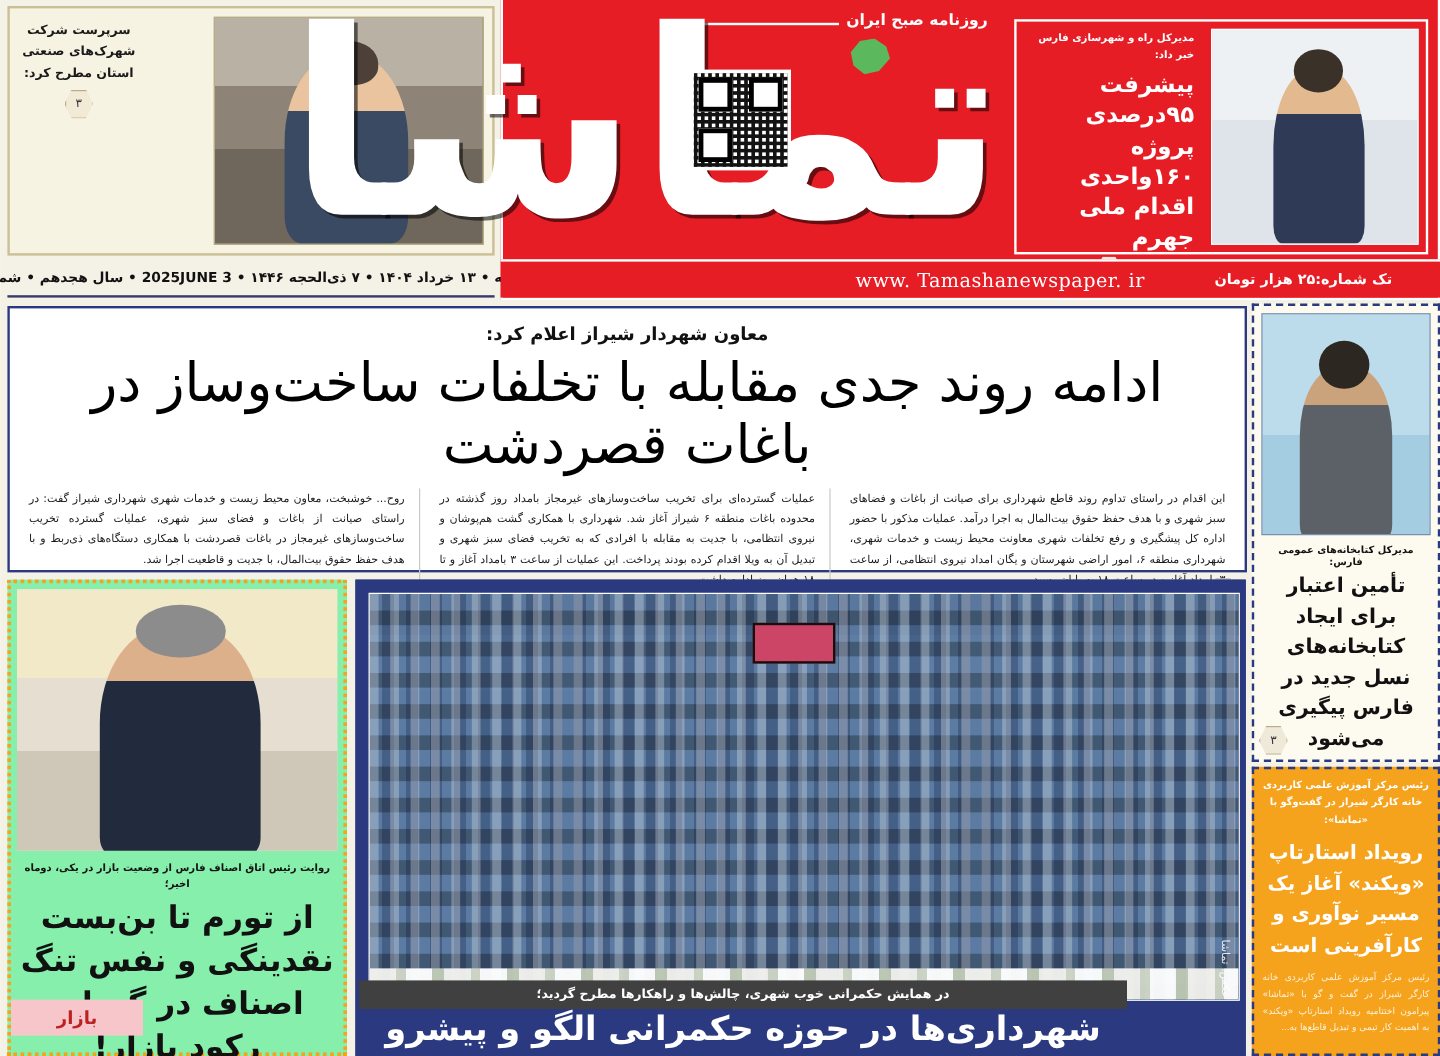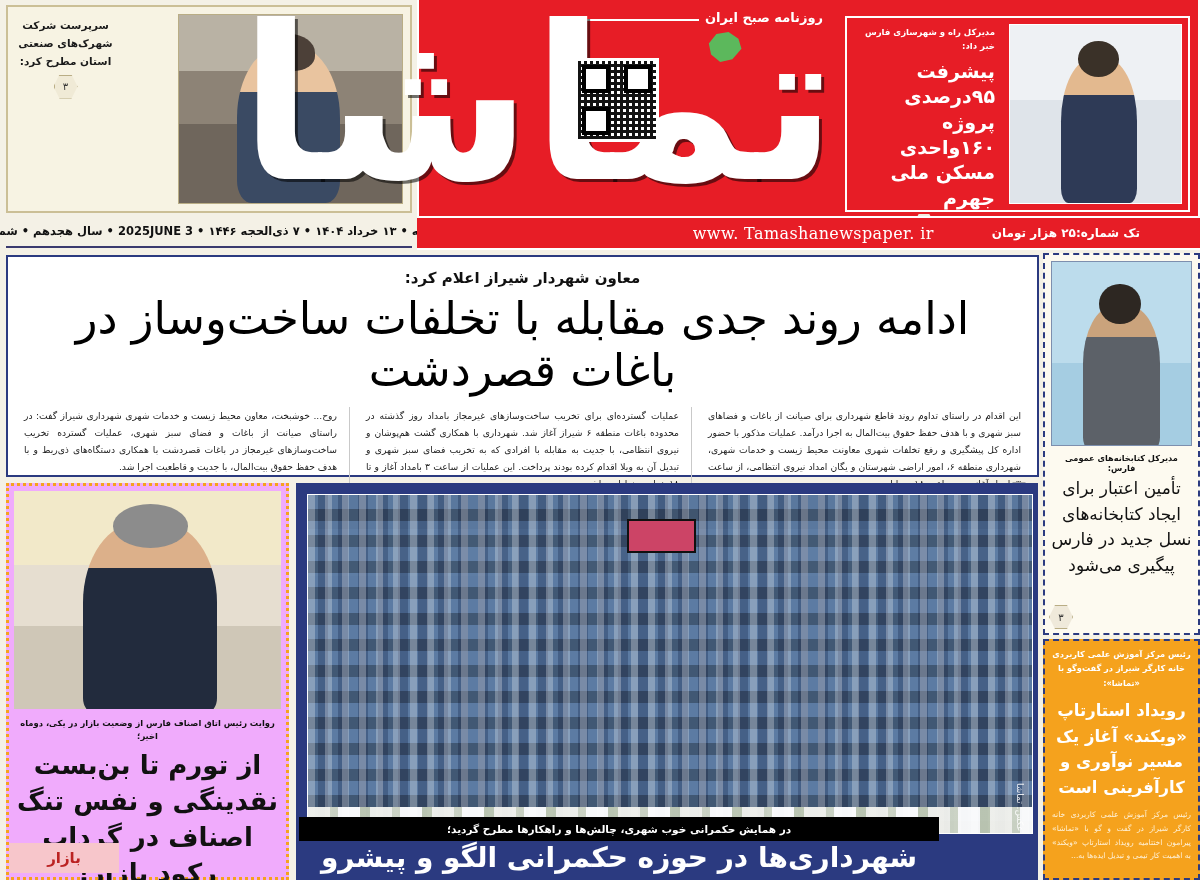--- a/index.html
+++ b/index.html
@@ -58,62 +58,62 @@
     border:2px solid #ffffff;box-sizing:border-box;display:flex;background:#e71d26;}
   .teaser-right .txt{width:142px;padding:8px 8px 0 6px;text-align:right;color:#fff;}
   .teaser-right .k{font-size:8.5px;line-height:1.6;font-weight:600;}
   .teaser-right h2{margin:6px 0 0;font-size:19px;line-height:1.33;font-weight:bold;color:#fff;}
   .teaser-right .photo{flex:1;margin:6px;border:1px solid #fff;overflow:hidden;position:relative;background:#d9dde2;}
   .pn-red{width:21px;height:21px;background:#f1ece0;border:none;color:#b01018;margin:3px auto 0;}
 
   
   .mh-bottom{position:absolute;left:417px;top:216px;width:783px;height:32px;background:#e71d26;
     border-top:2px solid #ffffff;box-sizing:border-box;display:flex;align-items:center;}
-  .price{font-size:12px;font-weight:bold;color:#fff;margin-right:60px;}
+  .price{font-size:12px;font-weight:bold;color:#fff;margin-right:40px;}
   .site{font-size:16px;color:#fff;margin-right:58px;letter-spacing:.4px;font-family:"DejaVu Serif","Liberation Serif",serif;}
 
   
   .lead{position:absolute;left:6px;top:255px;width:1033px;height:222px;
     background:#ffffff;border:2px solid #2b3a80;box-sizing:border-box;padding:8px 14px;}
   .lead .kick{text-align:center;font-size:15px;font-weight:bold;color:#111;margin:4px 0 2px;}
   .lead h1{margin:6px 0 10px;text-align:center;font-size:45px;line-height:1.15;font-weight:normal;color:#000;letter-spacing:-1px;}
   .lead-cols{display:flex;gap:14px;font-size:9.2px;line-height:1.85;color:#1a1a1a;text-align:justify;}
   .lead-cols .col{flex:1;position:relative;padding:0 2px;}
   .lead-cols .col + .col{border-right:1px solid #c9c9c9;padding-right:12px;}
   .pn-lead{position:absolute;right:-8px;bottom:-14px;background:#f1f1f1;border:1px solid #aaa;}
 
   
   .rail{position:absolute;left:1043px;top:253px;width:157px;height:627px;}
   .rail-a{position:absolute;left:0;top:0;width:157px;height:382px;background:#fdfaf0;
     border:2px dashed #2b3a80;box-sizing:border-box;padding:6px;text-align:center;}
   .rail-a .photo{width:100%;height:185px;border:1px solid #7d8fae;box-sizing:border-box;overflow:hidden;position:relative;background:#bcd7e8;}
   .rail-a .k{font-size:8.2px;font-weight:700;margin:7px 0 3px;color:#111;}
-  .rail-a h3{margin:2px 0 0;font-size:17px;line-height:1.5;font-weight:normal;color:#111;}
+  .rail-a h3{margin:2px 0 0;font-size:17px;line-height:1.5;font-weight:bold;color:#111;}
   .pn-rail{position:absolute;left:4px;bottom:4px;background:#efe9da;border:1px solid #b9ad85;}
 
   .rail-b{position:absolute;left:0;top:386px;width:157px;height:241px;background:#f5a21d;
     border:2px dashed #2b3a80;box-sizing:border-box;padding:6px 7px;text-align:center;color:#fff;}
   .rail-b .k{font-size:8.2px;line-height:1.75;font-weight:700;color:#fff;}
   .rail-b h3{margin:8px 0 8px;font-size:16.5px;line-height:1.55;font-weight:bold;color:#fff;}
   .rail-b .body{font-size:7.6px;line-height:1.8;color:#fff8e8;text-align:justify;opacity:.92;}
 
   
   .feat{position:absolute;left:6px;top:483px;width:283px;height:397px;
-    background:#f0abfc;border:3px dotted #f5a21d;box-sizing:border-box;padding:5px;}
+    background:#86efac;border:3px dotted #f5a21d;box-sizing:border-box;padding:5px;}
   .feat .photo{width:100%;height:218px;overflow:hidden;position:relative;background:#e9e4d4;}
   .feat .k{font-size:8.4px;font-weight:600;color:#111;margin:8px 4px 4px;text-align:center;line-height:1.6;}
   .feat h2{margin:4px 2px 0;font-size:26px;line-height:1.38;font-weight:bold;color:#111;text-align:center;}
-  .feat-ribbon{position:absolute;left:0;bottom:4px;width:110px;height:30px;background:#f7c6cb;
+  .feat-ribbon{position:absolute;left:0;bottom:14px;width:110px;height:30px;background:#f7c6cb;
     display:flex;align-items:center;justify-content:center;font-size:15px;font-weight:bold;color:#b22;overflow:hidden;}
 
   
   .centerbox{position:absolute;left:296px;top:483px;width:742px;height:397px;
     background:#2b3a80;border:3px solid #2b3a80;box-sizing:border-box;}
   .centerbox .photo{position:absolute;left:8px;top:8px;width:726px;height:340px;overflow:hidden;background:#6f7d92;border:1px solid #fff;box-sizing:border-box;}
-  .cb-caption{position:absolute;left:0;bottom:36px;width:640px;height:24px;background:#000000;
+  .cb-caption{position:absolute;left:0;bottom:36px;width:640px;height:24px;background:#404040;
     display:flex;align-items:center;justify-content:center;color:#fff;font-size:10.5px;font-weight:600;}
   .cb-head{position:absolute;left:0;bottom:0;width:640px;height:36px;background:#2b3a80;color:#fff;
     font-size:28px;font-weight:bold;text-align:center;overflow:hidden;line-height:34px;}
   .cb-vert{position:absolute;right:10px;bottom:46px;writing-mode:vertical-rl;color:#fff;font-size:9px;opacity:.85;}
 
   
   .ph{position:absolute;inset:0;}
   .p-office{background:
     linear-gradient(180deg,#b9b2a4 0 30%,#8d8376 30% 58%,#6f665c 58% 100%);}
   .p-office:before{content:"";position:absolute;left:26%;top:16%;width:46%;height:84%;border-radius:46% 46% 14% 14%;
@@ -179,21 +179,21 @@
         <u class="q2"></u>
         <u class="q3"></u>
     </div>
 
     <div class="teaser-right">
       <div class="photo">
         <div class="ph p-mic"></div>
       </div>
       <div class="txt">
         <div class="k">مدیرکل راه و شهرسازی فارس خبر داد:</div>
-        <h2>پیشرفت ۹۵درصدی پروژه ۱۶۰واحدی مسکن ملی جهرم</h2>
+        <h2>پیشرفت ۹۵درصدی پروژه ۱۶۰واحدی اقدام ملی جهرم</h2>
         <div class="pagenum pn-red">۳</div>
       </div>
     </div>
 
     <div class="mh-bottom">
       <div class="price">تک شماره:۲۵ هزار تومان</div>
       <div class="site">www. Tamashanewspaper. ir</div>
     </div>
   </div>
 
@@ -216,21 +216,21 @@
         <div class="ph p-blue"></div>
       </div>
       <div class="k">مدیرکل کتابخانه‌های عمومی فارس:</div>
       <h3>تأمین اعتبار برای ایجاد کتابخانه‌های نسل جدید در فارس پیگیری می‌شود</h3>
       <div class="pagenum pn-rail">۳</div>
     </div>
 
     <div class="rail-b">
       <div class="k">رئیس مرکز آموزش علمی کاربردی خانه کارگر شیراز در گفت‌وگو با «تماشا»:</div>
       <h3>رویداد استارتاپ «ویکند» آغاز یک مسیر نوآوری و کارآفرینی است</h3>
-      <div class="body">رئیس مرکز آموزش علمی کاربردی خانه کارگر شیراز در گفت و گو با «تماشا» پیرامون اختتامیه رویداد استارتاپ «ویکند» به اهمیت کار تیمی و تبدیل ایده‌ها به...</div>
+      <div class="body">رئیس مرکز آموزش علمی کاربردی خانه کارگر شیراز در گفت و گو با «تماشا» پیرامون اختتامیه رویداد استارتاپ «ویکند» به اهمیت کار تیمی و تبدیل قاطع‌ها به...</div>
     </div>
   </div>
 
   <div class="feat">
     <div class="photo">
       <div class="ph p-speak"></div>
     </div>
     <div class="k">روایت رئیس اتاق اصناف فارس از وضعیت بازار در یکی، دوماه اخیر؛</div>
     <h2>از تورم تا بن‌بست نقدینگی و نفس تنگ اصناف در گرداب رکود بازار!</h2>
     <div class="feat-ribbon">بازار</div>

